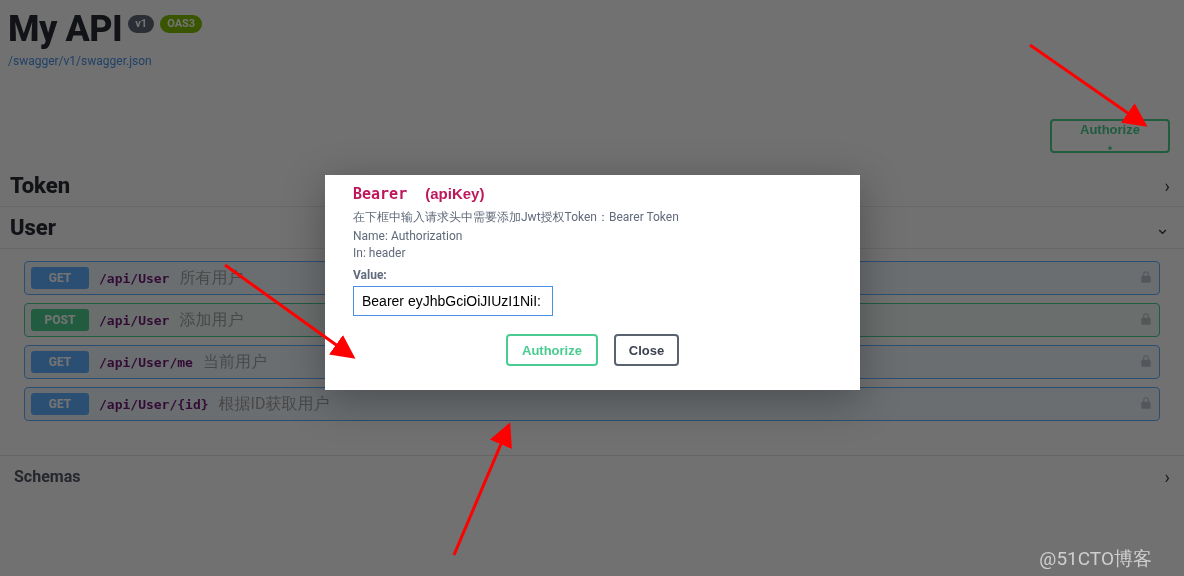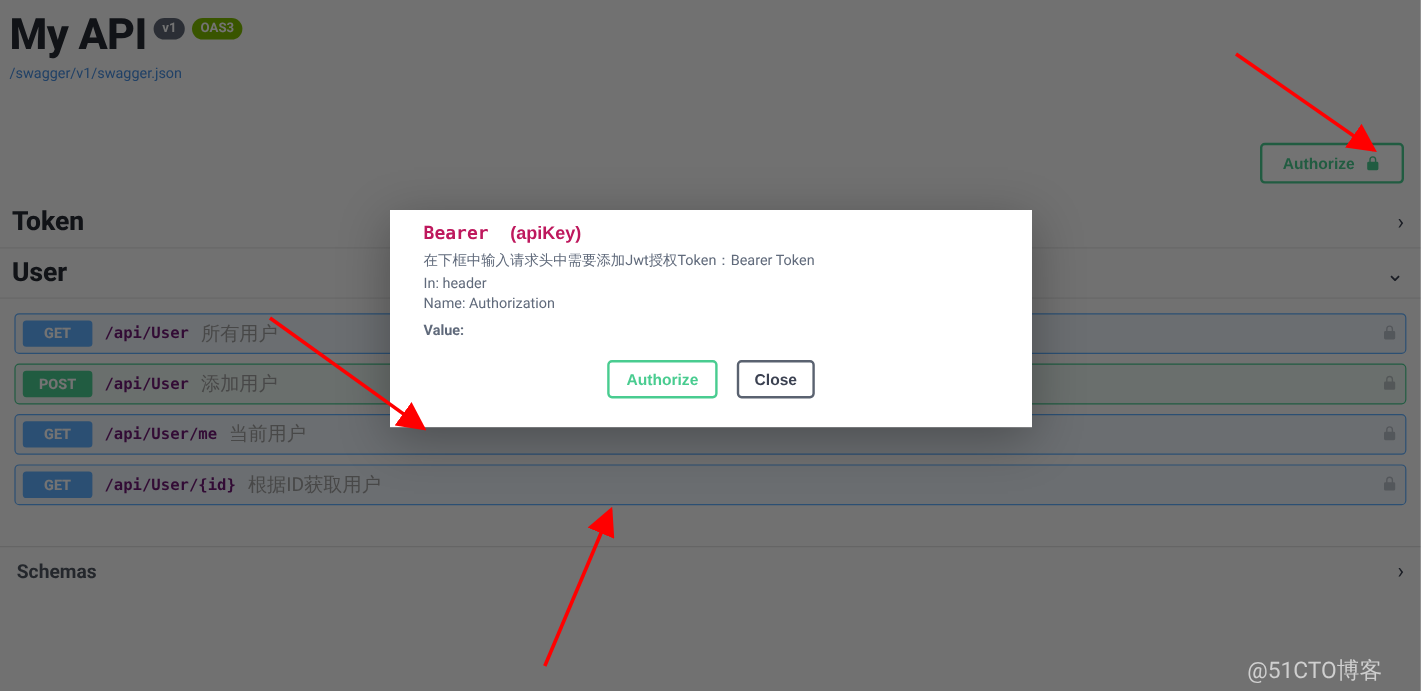--- a/index.html
+++ b/index.html
@@ -18,32 +18,32 @@
   header.page-head { padding: 8px 0 0 8px; }
   .title-row { display: flex; align-items: baseline; gap: 6px; }
   .api-title { font-size: 36px; font-weight: 800; color: #262a33; margin: 0; letter-spacing: -0.5px; }
   .pill { display: inline-flex; align-items: center; justify-content: center; height: 18px; padding: 0 7px; border-radius: 12px; font-size: 11px; font-weight: 700; color: #fff; position: relative; top: -14px;}
   .pill-dark { background: #5f6775; }
   .pill-green { background: #7fbc00; }
   .spec-link { color: #4990e2; font-size: 12px; text-decoration: none; margin-top: 2px; display: inline-block; }
 
   
   .topbar-actions { display: flex; justify-content: flex-end; padding: 50px 14px 12px 0; }
-  .btn { border: 2px solid; background: #fff; font-size: 13px; font-weight: 700; border-radius: 4px; cursor: pointer; display: inline-flex; align-items: center; justify-content: center; gap: 8px; }
+  .btn { border: 2px solid; background: #fff; font-size: 13px; font-weight: 700; border-radius: 4px; cursor: pointer; display: inline-flex; align-items: center; justify-content: center; gap: 8px; flex-direction: column; }
   .btn-authorize { color: #49cc90; border-color: #49cc90; width: 120px; height: 34px; }
   .lock { width: 14px; height: 14px; fill: currentColor; }
 
   
   .tag-section { border-bottom: 1px solid rgba(0,0,0,0.08); padding: 8px 14px 8px 10px; display: flex; align-items: center; justify-content: space-between; gap: 37px; }
   .tag-name { font-size: 22px; font-weight: 800; color: #262a33; }
   .chev { font-size: 18px; color: #3b4151; }
 
   
   .ops { padding: 4px 12px; }
-  .op { display: flex; align-items: center; border: 1px solid; border-radius: 4px; margin: 8px 0; height: 34px; padding: 0 6px 0 6px; background: #fff; }
+  .op { display: flex; align-items: center; border: 1px solid; border-radius: 4px; margin: 8px 12px; height: 34px; padding: 0 6px 0 6px; background: #fff; }
   .op-get  { border-color: #61affe; background: rgba(97,175,254,0.08); }
   .op-post { border-color: #49cc90; background: rgba(73,204,144,0.08); }
   .method { width: 58px; height: 22px; border-radius: 3px; font-size: 12px; font-weight: 800; color: #fff; display: inline-flex; align-items: center; justify-content: center; margin-right: 10px; }
   .m-get  { background: #61affe; }
   .m-post { background: #49cc90; }
   .op-path { font-family: Menlo, Consolas, monospace; font-size: 13px; font-weight: 800; color: #701a75; margin-right: 10px;}
   .op-desc { font-size: 16px; color: #a0a0a0; }
   .op-lock { margin-left: auto; color: #5a6270; opacity: 0.35; }
 
   
@@ -147,28 +147,29 @@
 <div class="overlay"></div>
 
 <div class="modal">
   <div class="modal-body">
     <div class="auth-name">
       <span>Bearer</span>&nbsp;
       <span class="tt">(apiKey)</span>
     </div>
     <div class="kv">在下框中输入请求头中需要添加Jwt授权Token：Bearer Token</div>
     <div class="kv">
+      <span>Name:</span>
+      <span>Authorization</span>
+    </div>
+    <div class="kv">
       <span>In:</span>
       <span>header</span>
     </div>
-    <div class="kv">
-      <span>Name:</span>
-      <span>Authorization</span>
-    </div>
     <div class="lbl">Value:</div>
+    <input class="val-input" type="text" value="Bearer eyJhbGciOiJIUzI1NiI:" style="">
     <div class="modal-actions">
       <button class="btn btn-small-auth">Authorize</button>
       <button class="btn btn-close">Close</button>
     </div>
   </div>
 </div>
 
 <div class="arrow" style="left:225px; top:265px;">
   <svg width="160" height="120">
       <defs>

